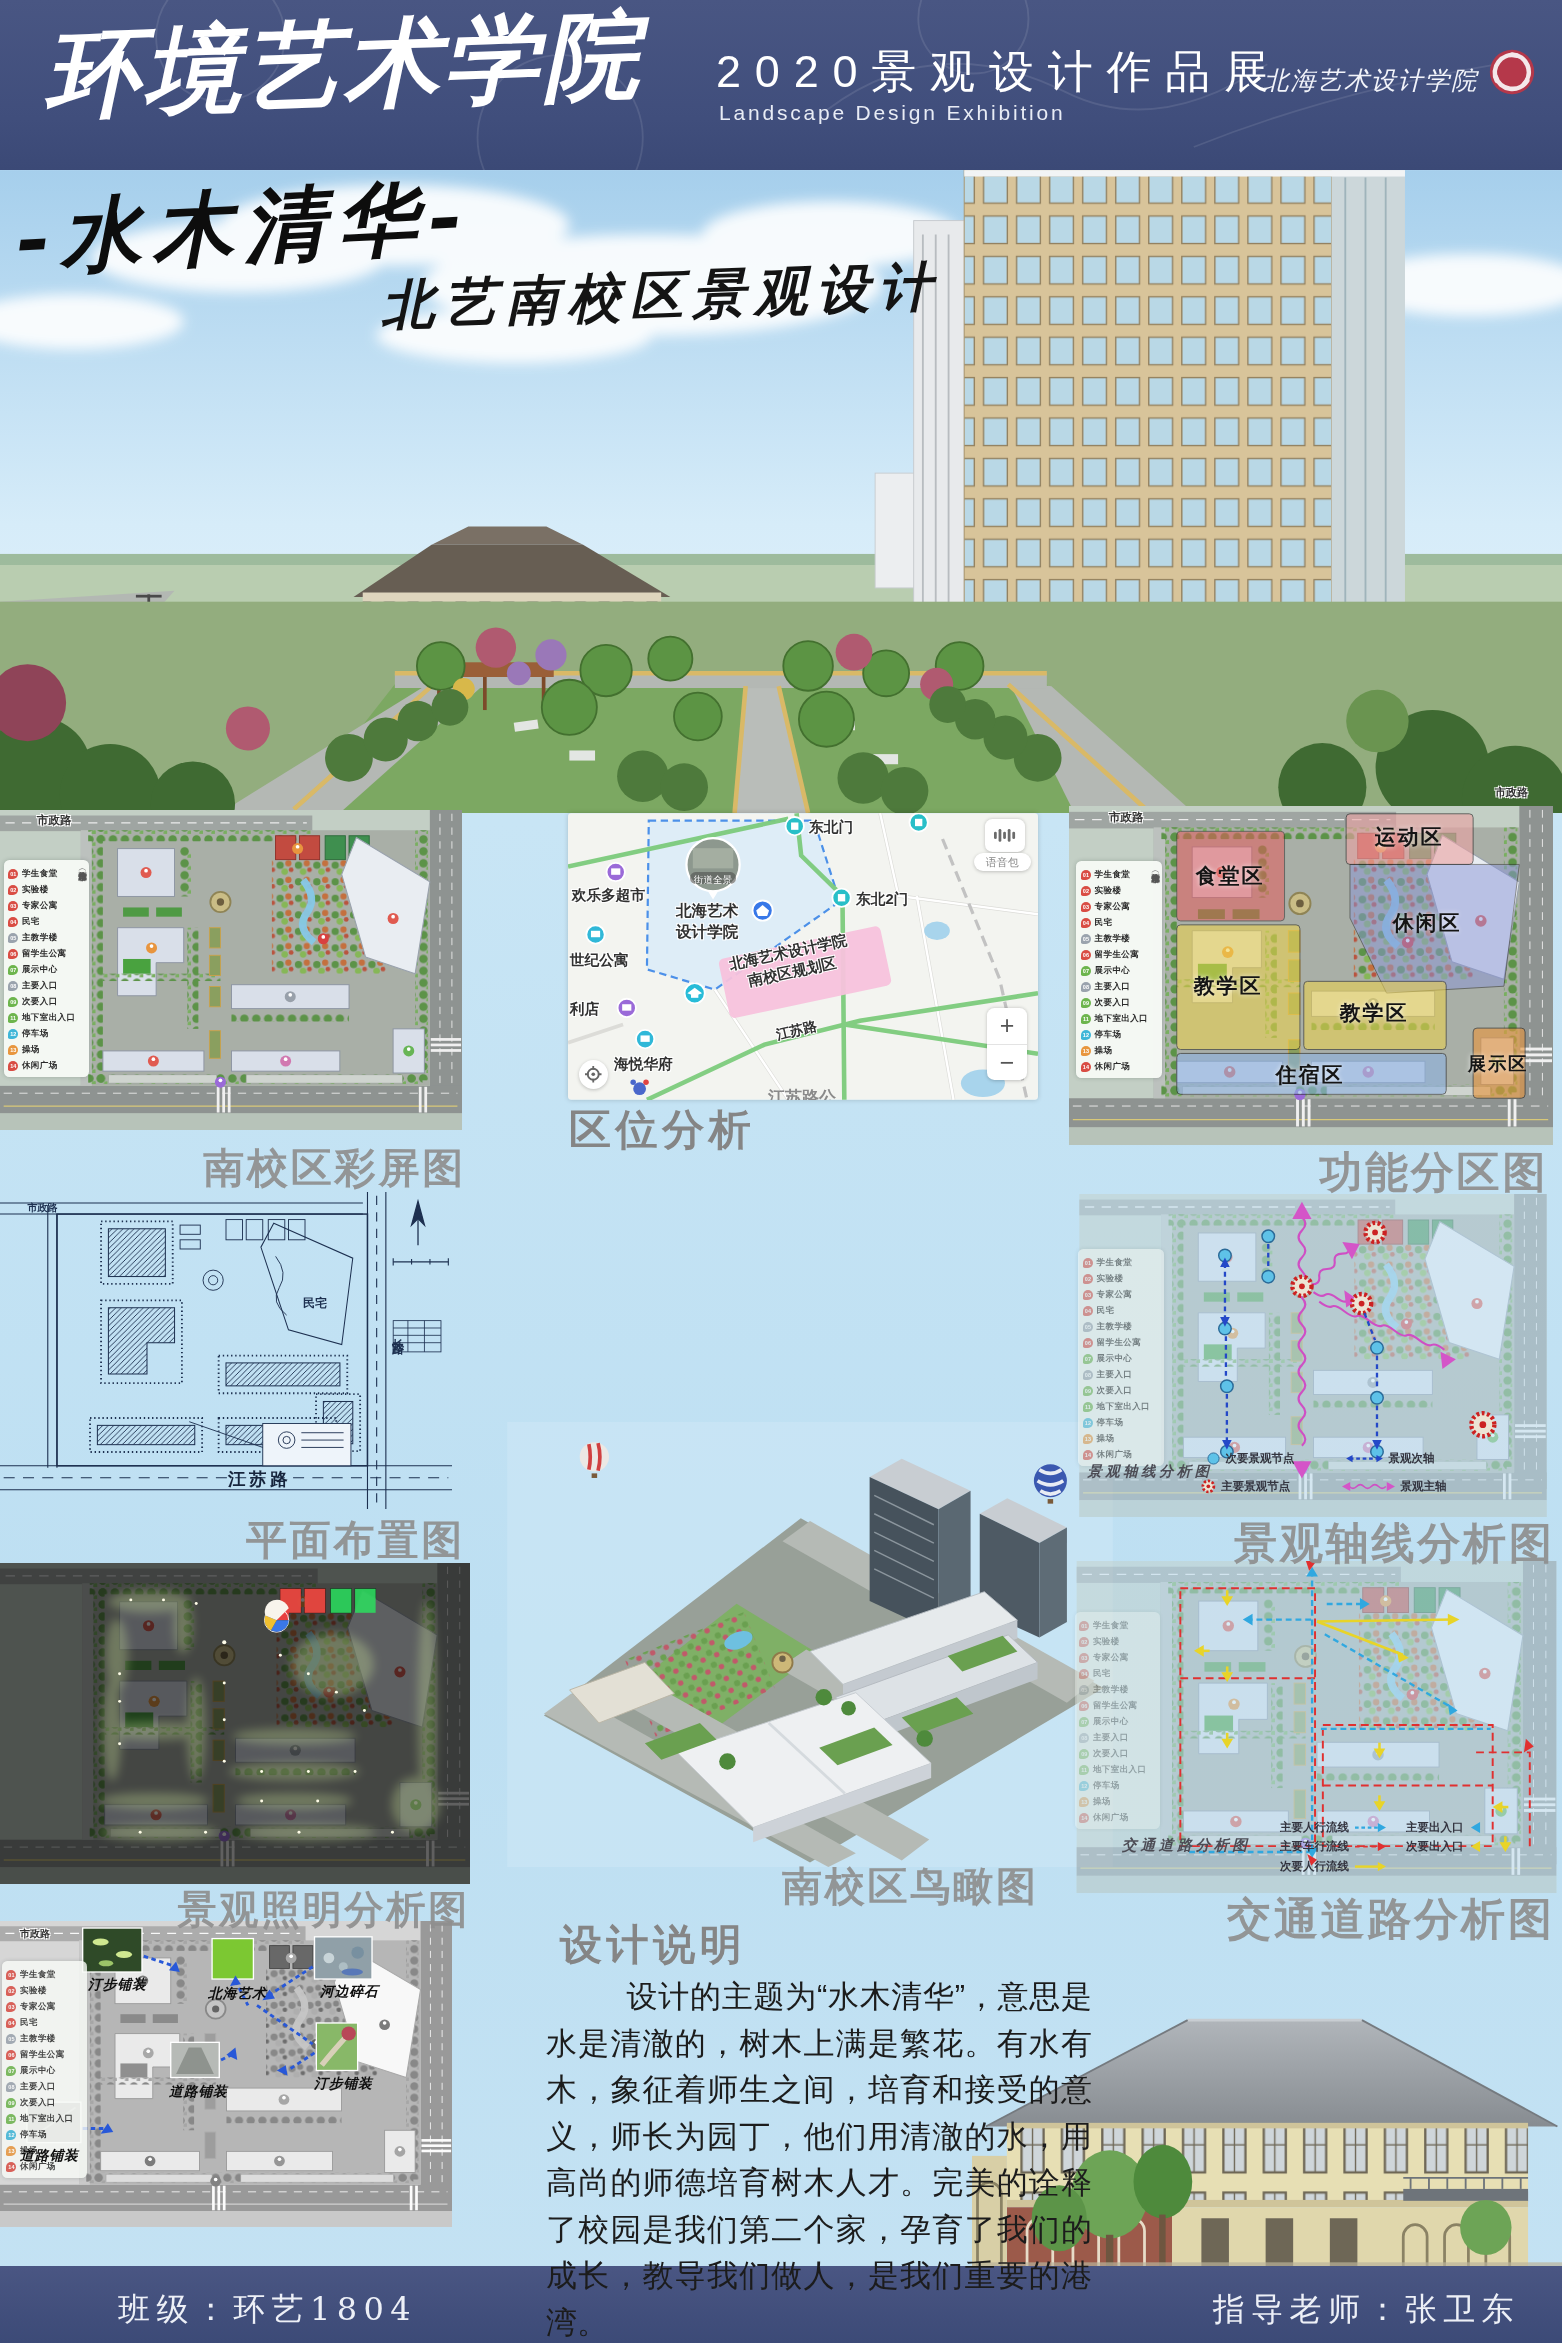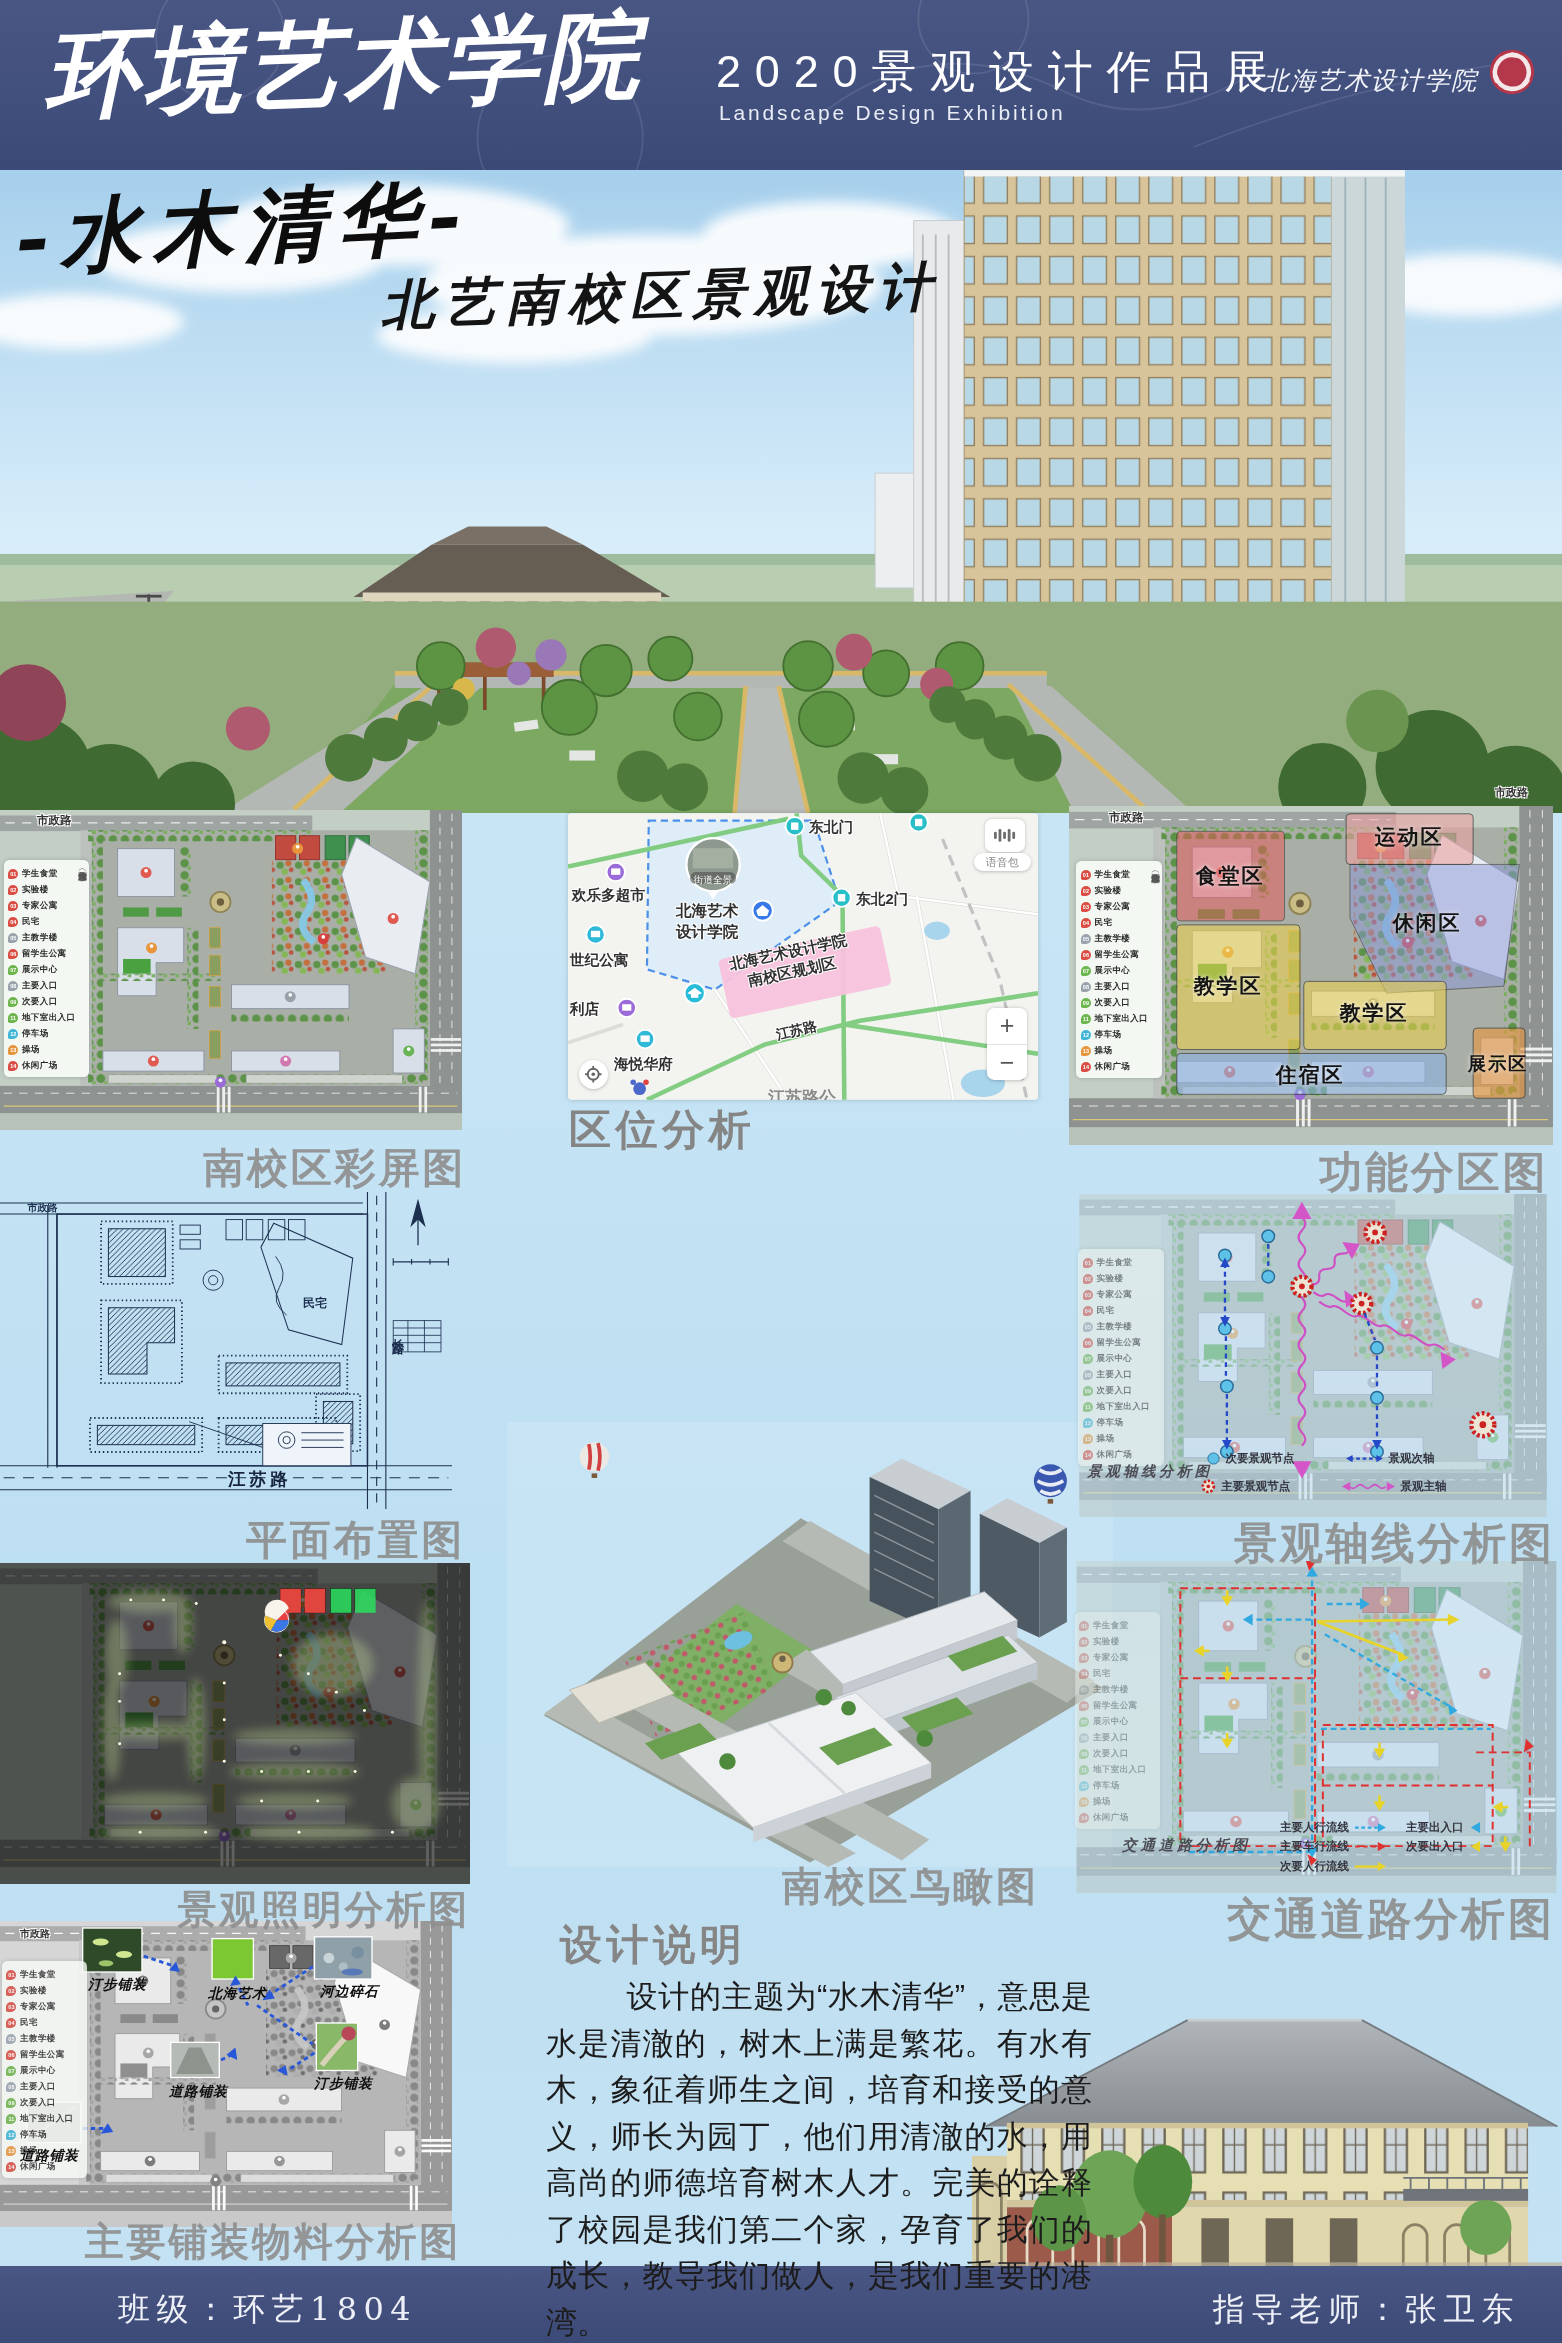--- a/index.html
+++ b/index.html
@@ -674,21 +674,20 @@
         </div>
         </div>
     </div>
     <span class="pav-lbl" style="left:88px;top:55px">汀步铺装</span>
     <span class="pav-lbl" style="left:208px;top:64px">北海艺术</span>
     <span class="pav-lbl" style="left:320px;top:62px">河边碎石</span>
     <span class="pav-lbl" style="left:169px;top:162px">道路铺装</span>
     <span class="pav-lbl" style="left:314px;top:154px">汀步铺装</span>
     <span class="pav-lbl" style="left:20px;top:226px">道路铺装</span>
   </div>
-  <div class="cap" style="right:1101px;top:2215px;font-size:39px">主要铺装物料分析图</div>
 
   <div class="panel" style="left:568px;top:813px;width:470px;height:287px;border-radius:3.7px;overflow:hidden;box-shadow:0 0 5.5px rgba(0,0,0,.18)">
     <svg width="470" height="287" viewBox="0 0 512 312">
       <rect width="512" height="312" fill="#f3f4f0"></rect>
       <g stroke="#dcdcd8" stroke-width="4" fill="none">
         <path d="M160,192 L240,312"></path>
           <path d="M340,0 L360,90 L512,110"></path>
           <path d="M380,90 L420,312"></path>
           <path d="M60,230 L0,250"></path>
       </g>

